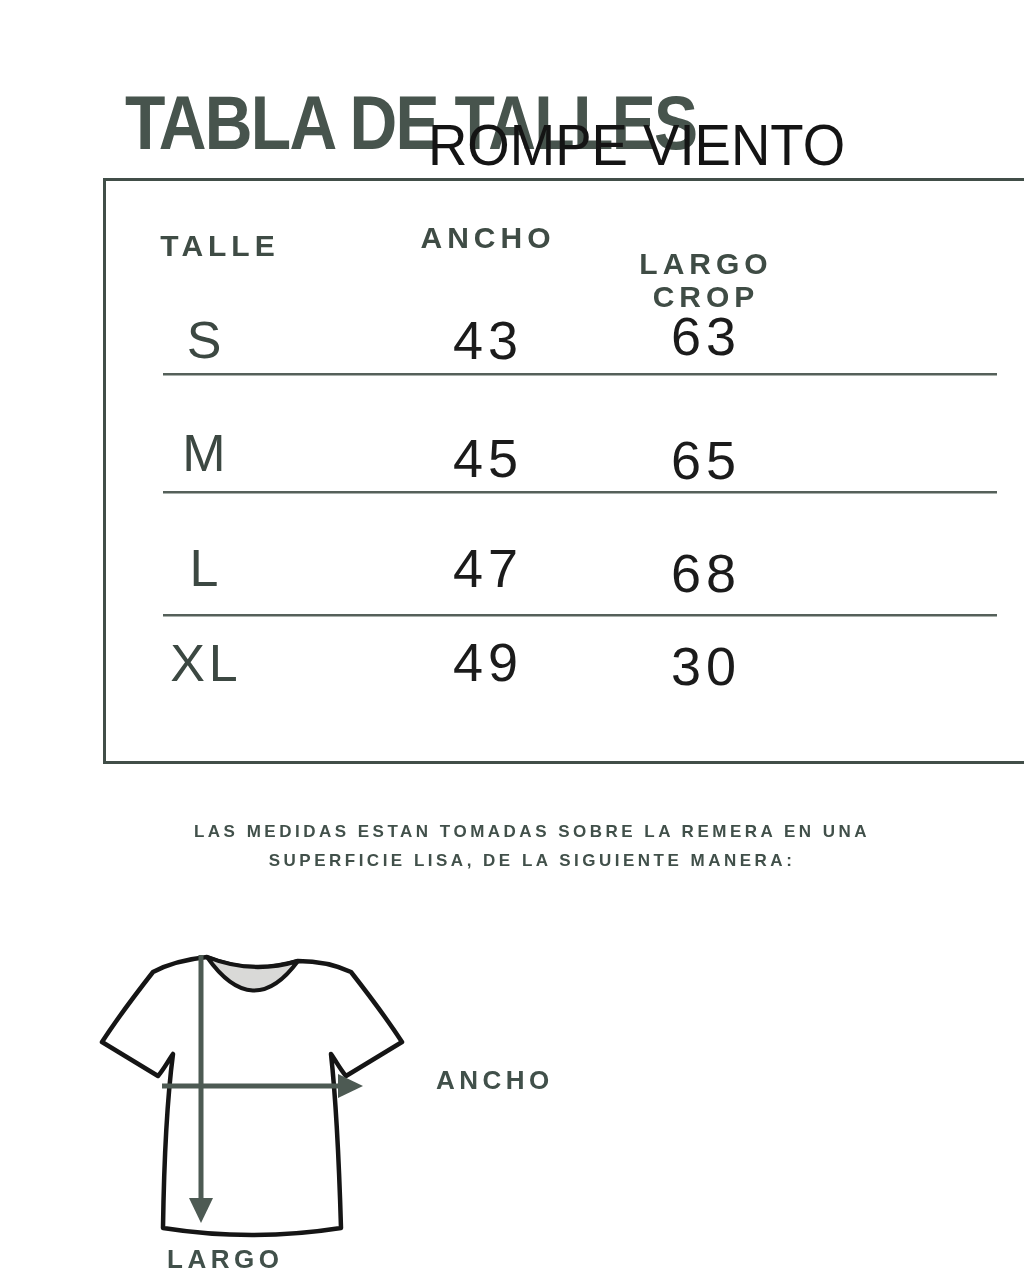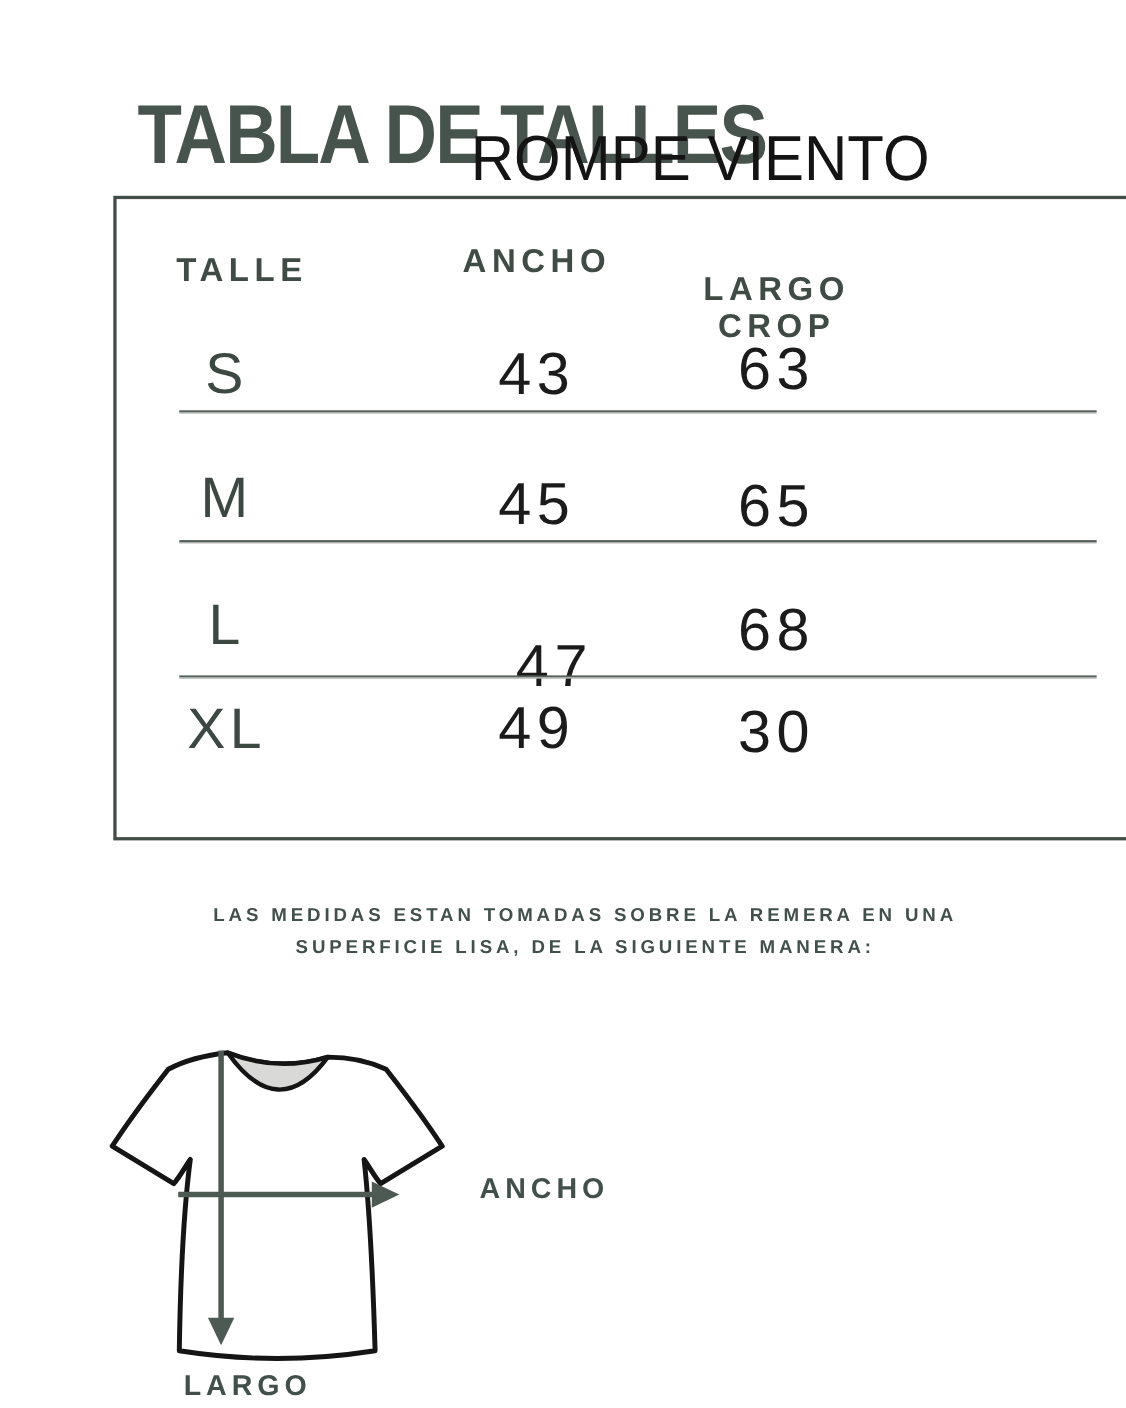--- a/index.html
+++ b/index.html
@@ -91,21 +91,21 @@
     <div class="cell num" style="left:302px; top:129px;">43</div>
     <div class="cell num" style="left:520px; top:125px;">63</div>
     <div class="row-sep" style="top:192px;"></div>
 
     <div class="cell size" style="left:20px;  top:242px;">M</div>
     <div class="cell num" style="left:302px; top:247px;">45</div>
     <div class="cell num" style="left:520px; top:249px;">65</div>
     <div class="row-sep" style="top:310px;"></div>
 
     <div class="cell size" style="left:20px;  top:357px;">L</div>
-    <div class="cell num" style="left:318px; top:357px;margin-top:38px;">47</div>
+    <div class="cell num" style="left:302px; top:357px;">47</div>
     <div class="cell num" style="left:520px; top:362px;">68</div>
     <div class="row-sep" style="top:433px;"></div>
 
     <div class="cell size" style="left:20px;  top:452px;">XL</div>
     <div class="cell num" style="left:302px; top:451px;">49</div>
     <div class="cell num" style="left:520px; top:455px;">30</div>
   </div>
 
   <div class="note">
     <div>LAS MEDIDAS ESTAN TOMADAS SOBRE LA REMERA EN UNA</div>

